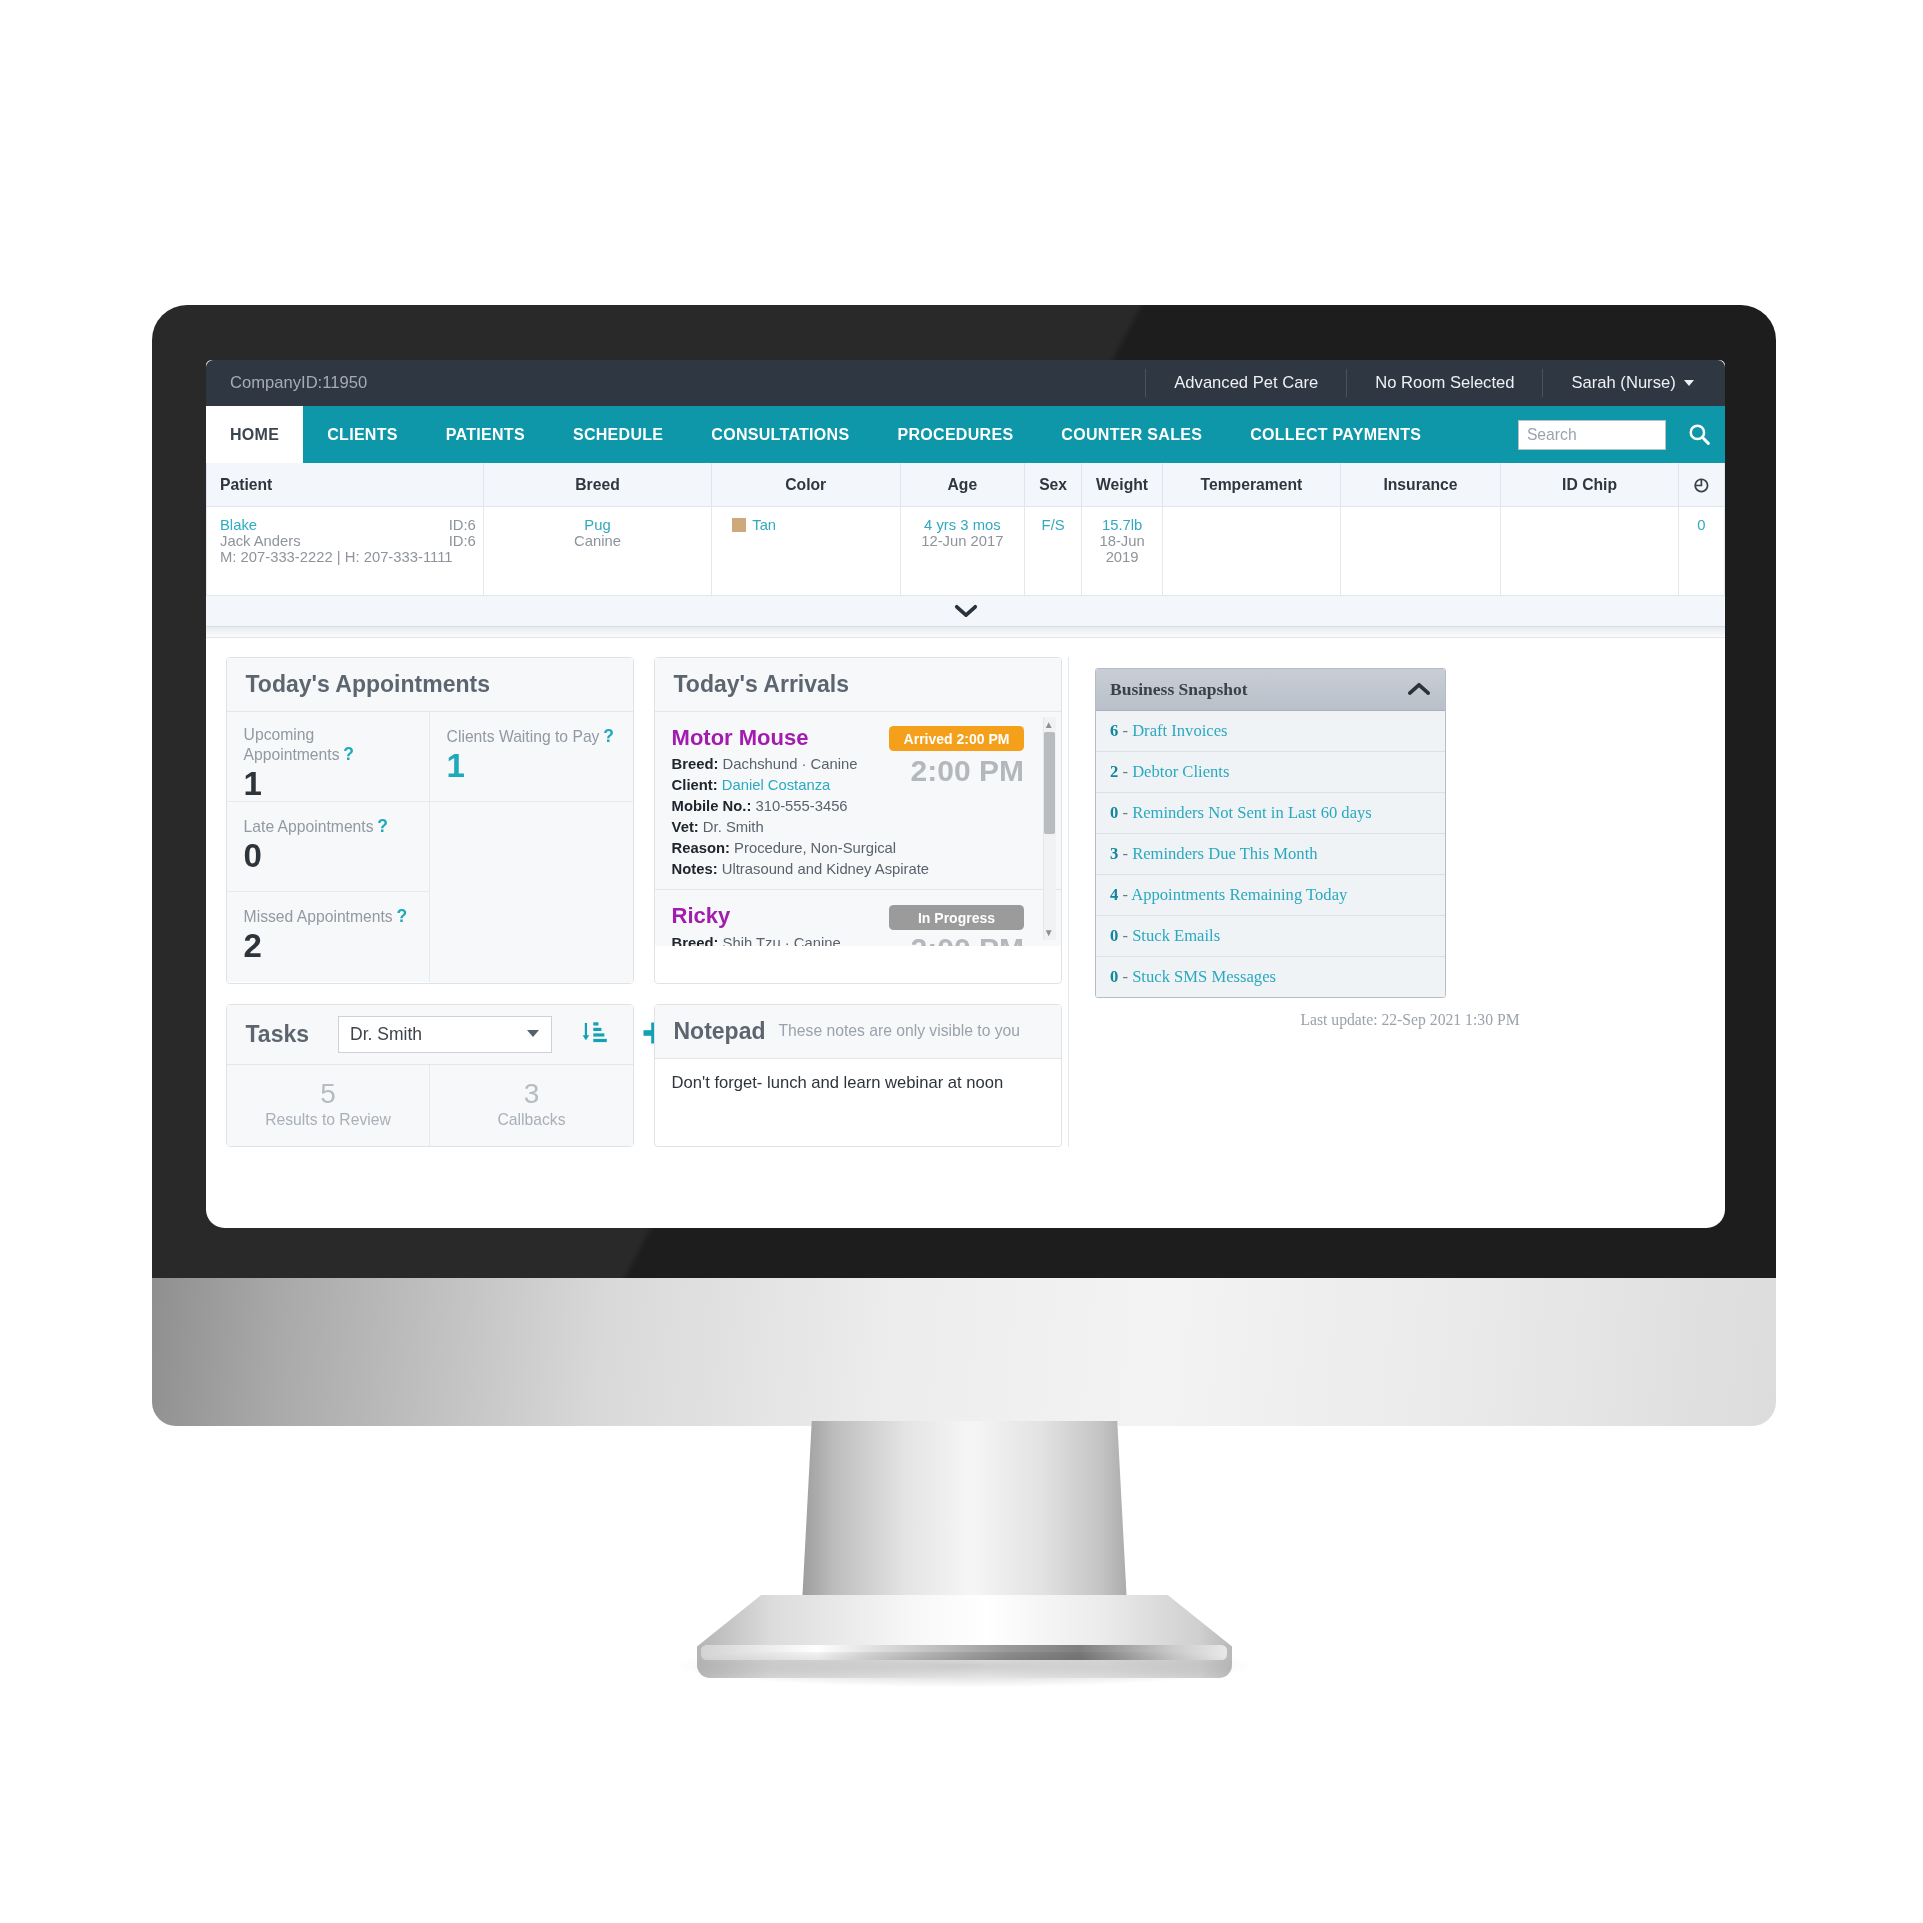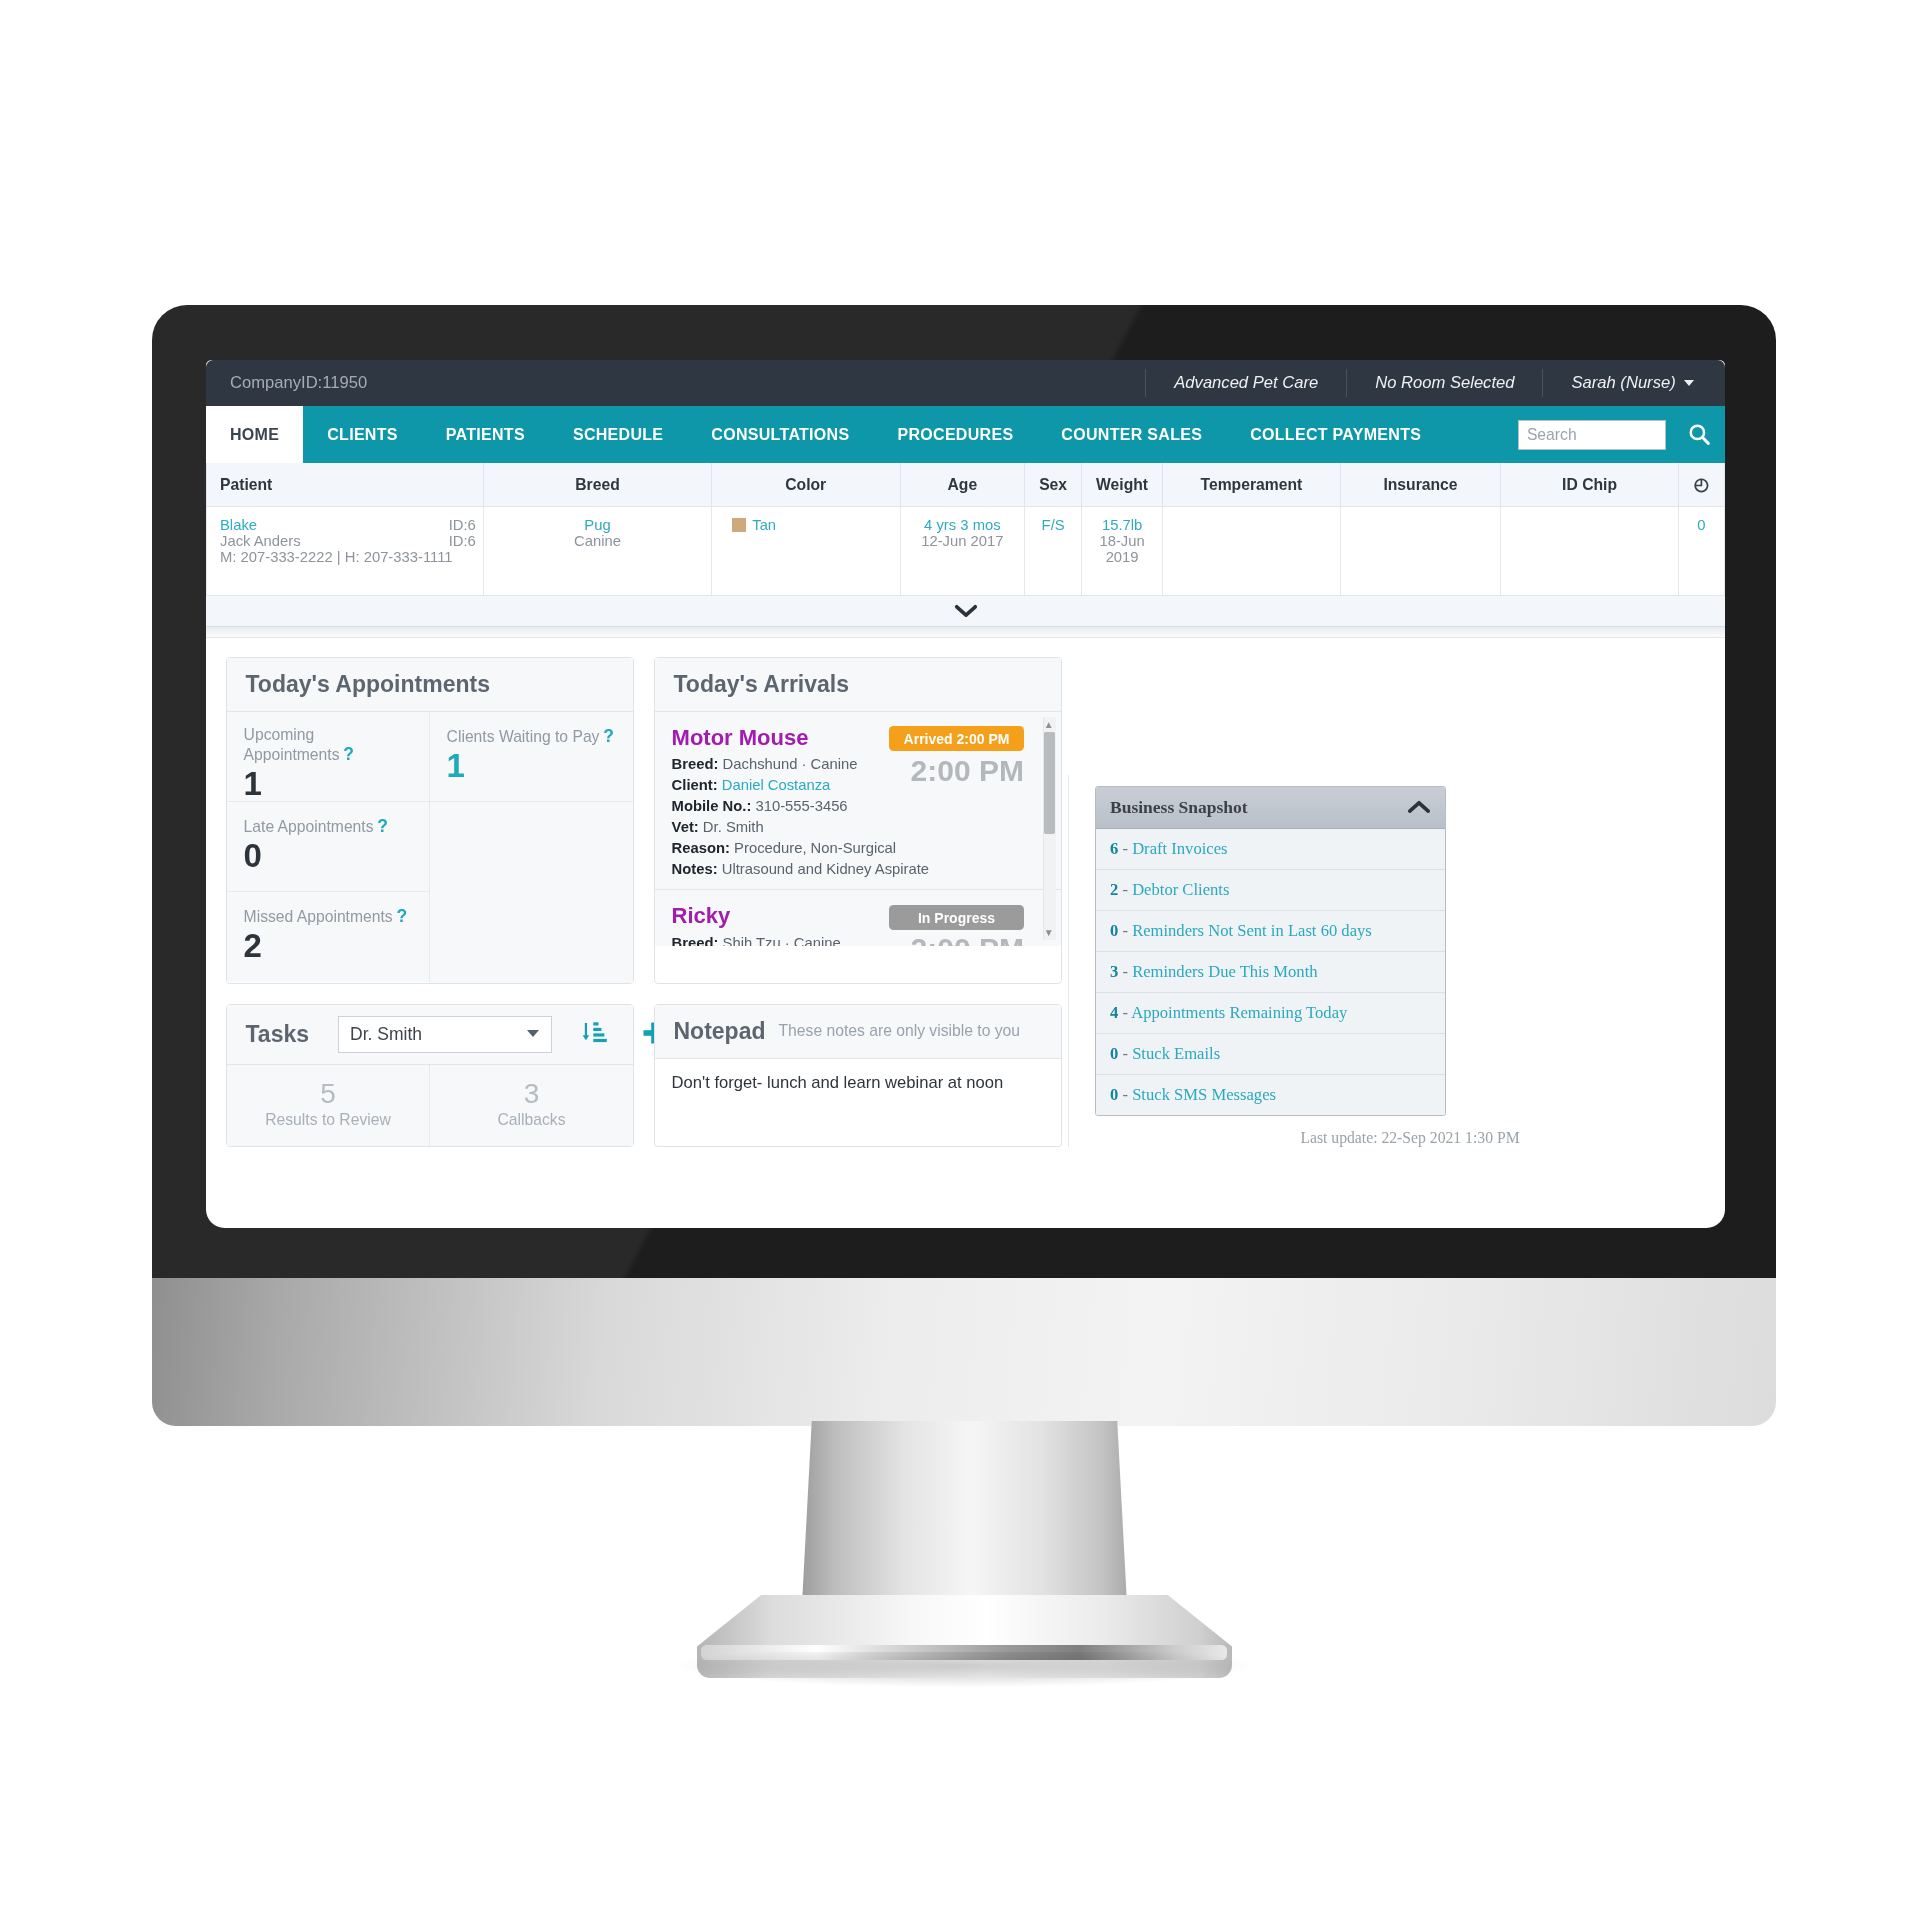--- a/index.html
+++ b/index.html
@@ -53,21 +53,20 @@
   .topbar {
     height:46px; background:#2f3742; display:flex; align-items:center;
     border-radius:7.4px 7.4px 0 0;
     color:#c8ccd2; font-size:16.6px;
   }
   .topbar .company { padding-left:24px; color:#a6acb5; }
   .topbar .spacer { flex:1; }
   .topbar .tb-item {
     padding:0 28px; height:28px; line-height:28px; color:#eef1f4; font-size:16.6px;
     border-left:0.9px solid #4a525e;
-    font-style:italic;
   }
   .topbar .tb-item.last { padding-right:31px; display:flex; align-items:center; gap:8.3px; }
   .caret-dn { width:0;height:0;border-left:5.5px solid transparent;border-right:5.5px solid transparent;border-top:6.5px solid #eef1f4; }
 
   
   .navbar { height:57px; background:#0d97a8; display:flex; align-items:stretch; }
   .nav-item {
     display:flex; align-items:center; padding:0 24px; color:#ffffff;
     font-size:16px; letter-spacing:0.3px; font-weight:600;
   }
@@ -98,21 +97,21 @@
   .swatch { display:inline-block; width:14px; height:14px; background:#cda97c; vertical-align:-1.8px; margin-right:6.5px; }
   .clockhead { font-size:17.5px; color:#3a4048; }
 
   .expander {
     background:#f3f7fc; border-bottom:0.9px solid #d8dee6; height:31px;
     display:flex; align-items:center; justify-content:center;
   }
   .divider-band { height:11px; background:linear-gradient(#e9ecef,#fafbfc); border-bottom:0.9px solid #e3e6ea; }
 
   
-  .dash { display:flex; padding:18.5px 0 0 0; background:#fff;align-items:flex-end; }
+  .dash { display:flex; padding:18.5px 0 0 0; background:#fff; }
   .dash-left { width:862px; padding-left:20px; display:flex; flex-wrap:wrap; gap:0 20px; }
   .dash-right { flex:1; border-left:0.9px solid #e4e7eb; padding:11px 0 0 26px;font-family:Liberation Serif, serif; }
 
   .panel { border:0.9px solid #dfe3e7; border-radius:3.7px; background:#fff; }
   .panel-head {
     background:#f6f8f9; border-bottom:0.9px solid #e2e6ea; padding:13px 18.5px;
     display:flex; align-items:center; gap:13px;
   }
   .panel-title { font-size:23px; font-weight:700; color:#5d6670; }
   .panel-sub { font-size:15.7px; color:#9aa3ad; }

